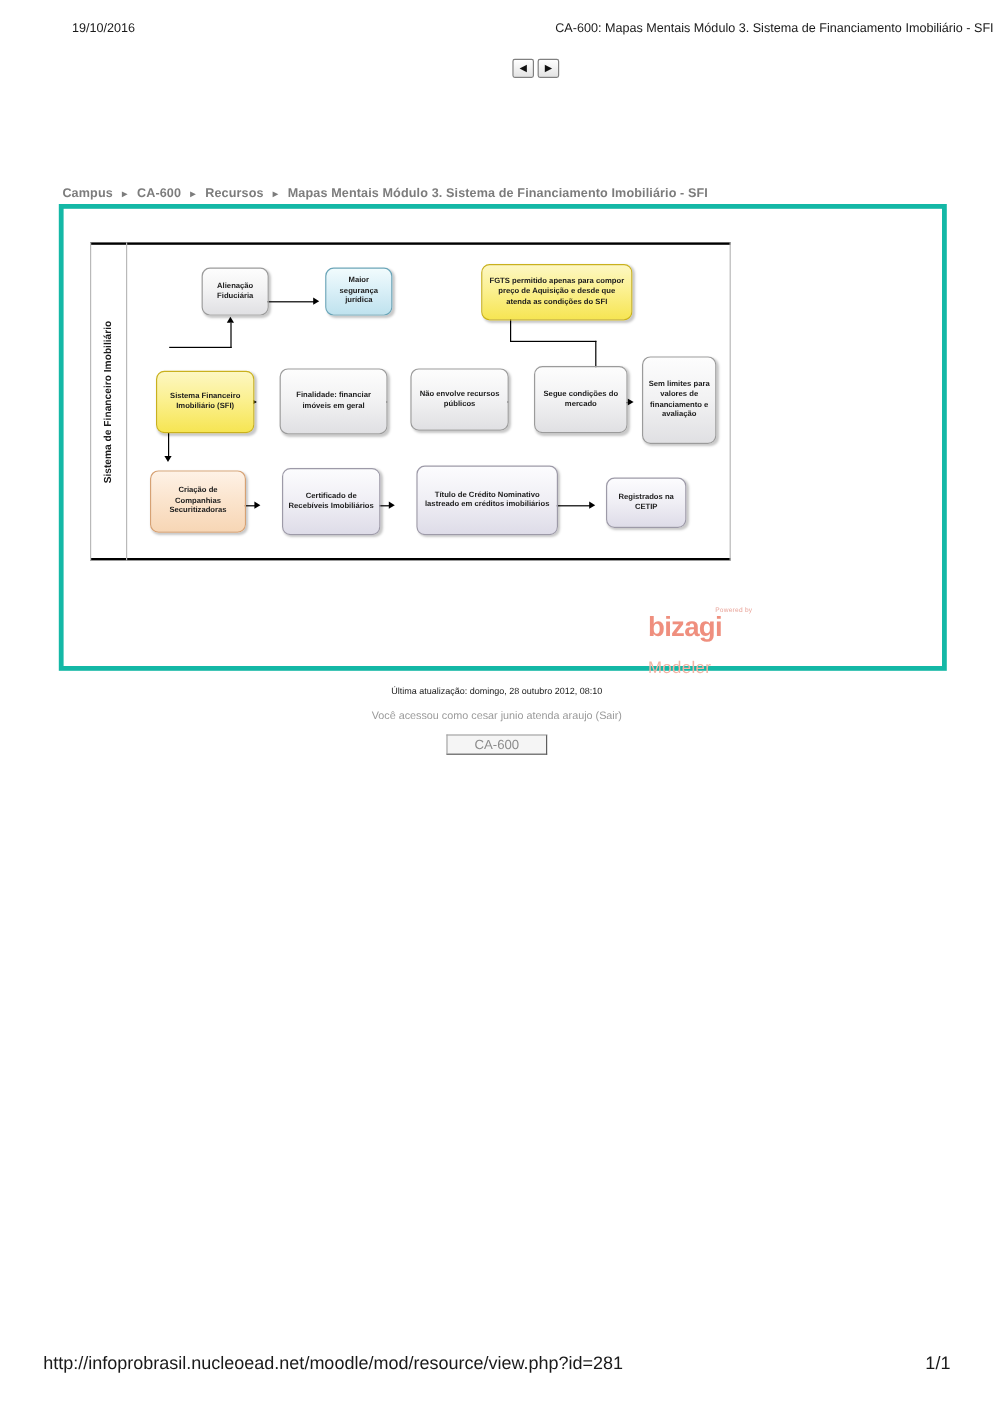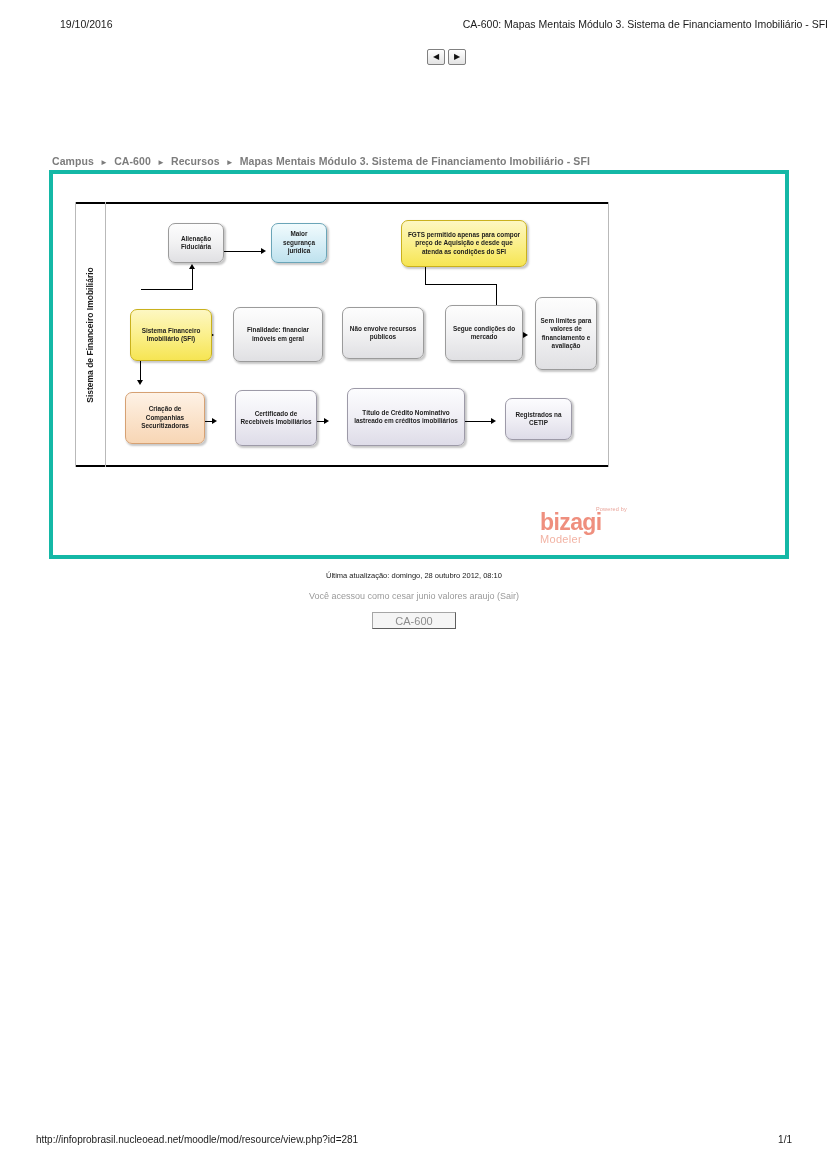--- a/index.html
+++ b/index.html
@@ -236,24 +236,24 @@
     letter-spacing: 0.2px;
   }
   .bizagi .word {
     font-size: 23px;
     font-weight: bold;
     color: #ef8f7e;
     letter-spacing: -0.6px;
     line-height: 0.95;
   }
   .bizagi .modeler {
-    font-size: 11px;
+    font-size: 14px;
     color: #f2b3a4;
     letter-spacing: 0.3px;
-    margin-top: 1px;
+    margin-top: 16px;
   }
 
   
   .lastmod {
     position: absolute;
     top: 571px; left: 0; right: 0;
     text-align: center;
     font-size: 7.5px;
     color: #202020;
   }
@@ -282,21 +282,21 @@
     color: #8c8c8c;
     cursor: pointer;
   }
 
   
   .print-footer {
     position: absolute;
     bottom: 26px;
     left: 36px;
     right: 36px;
-    font-size: 10px;
+    font-size: 15px;
     color: #1a1a1a;
     display: flex;
     justify-content: space-between;
   }
 </style>
 </head>
 <body>
 
 <div id="page">
 
@@ -408,21 +408,21 @@
 
     <div class="bizagi">
       <div class="powered">Powered by</div>
       <div class="word">bizagi</div>
       <div class="modeler">Modeler</div>
     </div>
 
   </div>
 
   <div class="lastmod">Última atualização: domingo, 28 outubro 2012, 08:10</div>
-  <div class="loggedin">Você acessou como cesar junio valores araujo (Sair)</div>
+  <div class="loggedin">Você acessou como cesar junio atenda araujo (Sair)</div>
   <div class="course-btn">CA-600</div>
 
   <div class="print-footer">
     <span>http://infoprobrasil.nucleoead.net/moodle/mod/resource/view.php?id=281</span>
     <span>1/1</span>
   </div>
 
 </div>
 
 </body></html>

